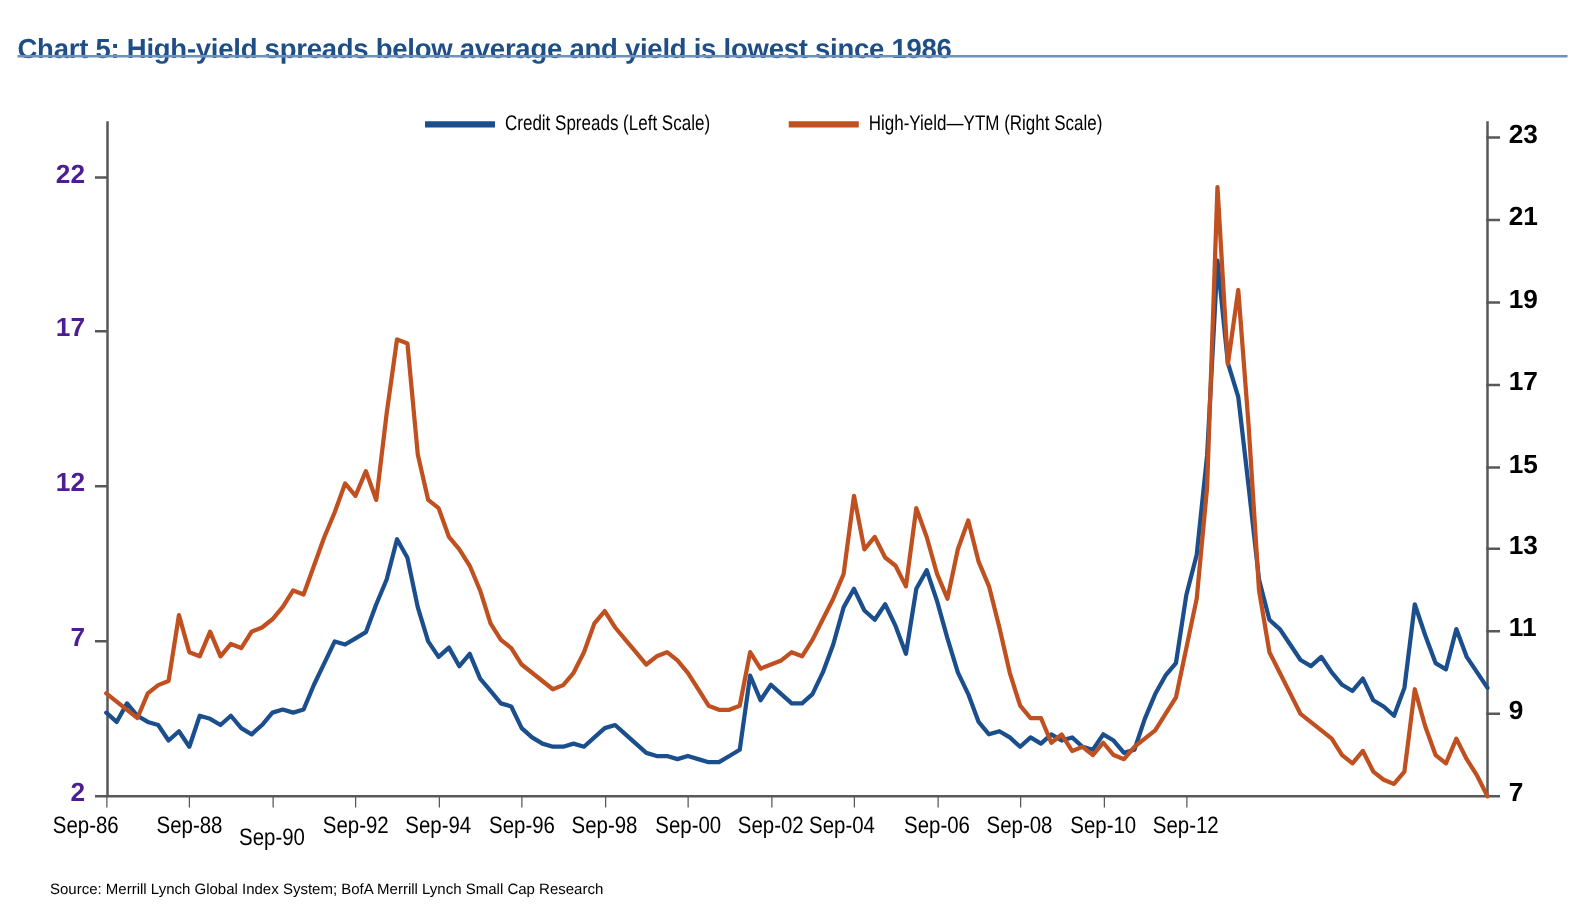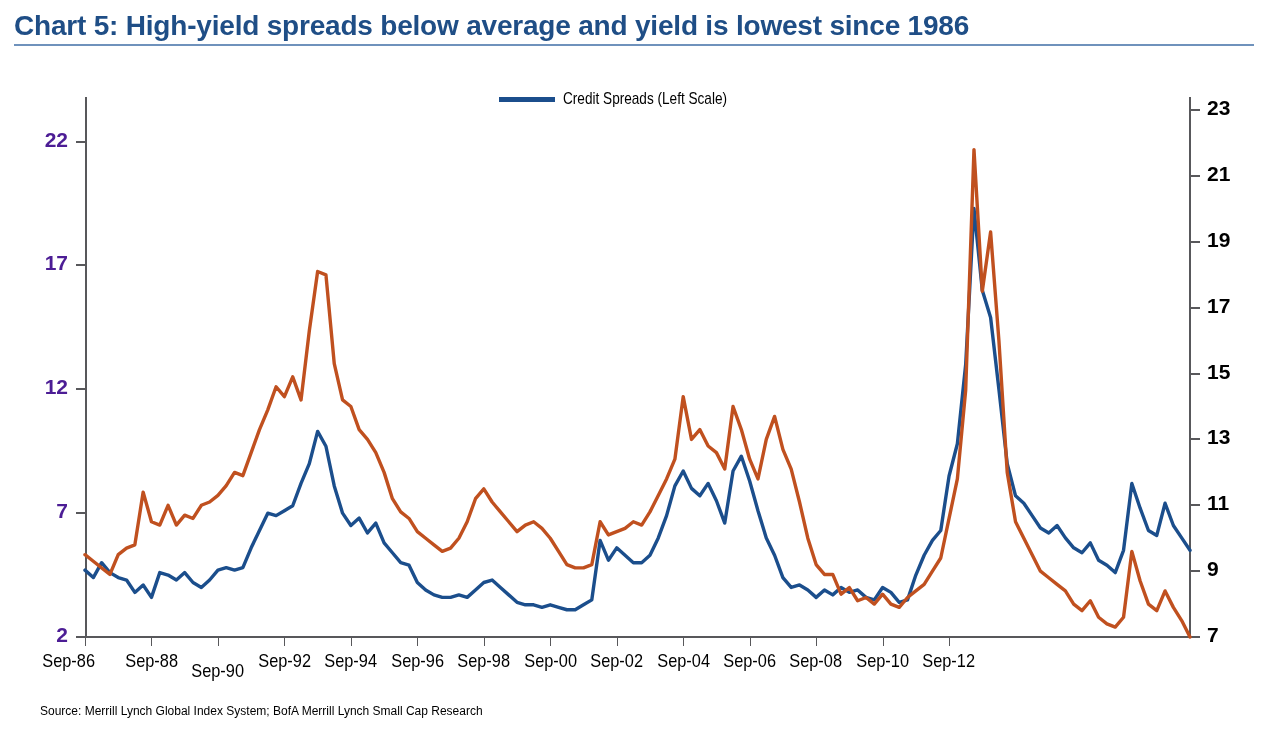--- a/index.html
+++ b/index.html
@@ -1,23 +1,23 @@
 <!DOCTYPE html>
 <html><head>
 <meta charset="utf-8">
 <style>
   html,body{margin:0;padding:0;background:#ffffff;}
   body{width:1268px;height:737px;font-family:"Liberation Sans",sans-serif;position:relative;overflow:hidden;}
 
   #page{position:absolute;left:0;top:0;width:1268px;height:737px;}
 
   .title{
-    position:absolute;left:14px;top:10px;
+    position:absolute;left:14px;top:26px;
     font-family:"Liberation Sans",sans-serif;
-    font-size:28px;font-weight:bold;color:#1F4E86;
+    font-size:22px;font-weight:bold;color:#1F4E86;
     letter-spacing:-0.2px;white-space:nowrap;
   }
   .title-rule{
     position:absolute;left:14px;top:44px;width:1240px;height:2px;
     background:#6F92BC;
   }
 
   .legend{position:absolute;left:0;top:70px;width:1268px;height:30px;}
   .legend-inner{
     display:flex;align-items:center;justify-content:center;gap:22px;height:30px;
@@ -74,20 +74,24 @@
 
   <div class="title">Chart 5: High-yield spreads below average and yield is lowest since 1986</div>
   <div class="title-rule"></div>
 
   <div class="legend">
     <div class="legend-inner" id="legend-inner">
         <div class="legend-item">
           <span class="legend-swatch" style="background: rgb(27, 78, 140);"></span>
           <span class="legend-label">Credit Spreads (Left Scale)</span>
         </div>
+        <div class="legend-item">
+          <span class="legend-swatch" style="background: rgb(192, 80, 31);"></span>
+          <span class="legend-label">High-Yield—YTM (Right Scale)</span>
+        </div>
       </div>
   </div>
 
   <div class="axis-line" id="axis-left"></div>
   <div class="axis-line" id="axis-right"></div>
   <div class="axis-line" id="axis-bottom"></div>
 
   <div id="ticks-layer">
       <div class="tick tick-left" style="top: 636px;"></div>
       <div class="tick tick-left" style="top: 512.147px;"></div>
@@ -135,21 +139,21 @@
       <div class="yrlab" style="top: 96.1707px;">23</div>
       <div class="xlab" style="left: 29px; width: 80px; text-align: center;"><span>Sep-86</span></div>
       <div class="xlab" style="left: 111.466px; width: 80px; text-align: center;"><span>Sep-88</span></div>
       <div class="xlab" style="left: 177.932px; width: 80px; text-align: center; margin-top: 10px;"><span>Sep-90</span></div>
       <div class="xlab" style="left: 244.398px; width: 80px; text-align: center;"><span>Sep-92</span></div>
       <div class="xlab" style="left: 310.865px; width: 80px; text-align: center;"><span>Sep-94</span></div>
       <div class="xlab" style="left: 377.331px; width: 80px; text-align: center;"><span>Sep-96</span></div>
       <div class="xlab" style="left: 443.797px; width: 80px; text-align: center;"><span>Sep-98</span></div>
       <div class="xlab" style="left: 510.263px; width: 80px; text-align: center; text-decoration: underline;"><span>Sep-00</span></div>
       <div class="xlab" style="left: 576.729px; width: 80px; text-align: center;"><span>Sep-02</span></div>
-      <div class="xlab" style="left: 643.195px; width: 80px; text-align: center;"><span>Sep-04</span></div>
+      <div class="xlab" style="left: 643.195px; width: 80px; text-align: left;"><span>Sep-04</span></div>
       <div class="xlab" style="left: 709.662px; width: 80px; text-align: center;"><span>Sep-06</span></div>
       <div class="xlab" style="left: 776.128px; width: 80px; text-align: center;"><span>Sep-08</span></div>
       <div class="xlab" style="left: 842.594px; width: 80px; text-align: center;"><span>Sep-10</span></div>
       <div class="xlab" style="left: 909.06px; width: 80px; text-align: center;"><span>Sep-12</span></div>
     </div>
 
   <svg class="series" id="series-svg" viewBox="0 0 1268 737">
       <polyline points="85.00,570.12 93.31,577.55 101.62,562.69 109.92,572.60 118.23,577.55 126.54,580.03 134.85,592.41 143.16,584.98 151.47,597.37 159.77,572.60 168.08,575.07 176.39,580.03 184.70,572.60 193.01,582.50 201.32,587.46 209.62,580.03 217.93,570.12 226.24,567.64 234.55,570.12 242.86,567.64 251.17,547.83 259.47,530.49 267.78,513.15 276.09,515.62 284.40,510.67 292.71,505.72 301.02,483.42 309.32,463.61 317.63,431.40 325.94,446.27 334.25,485.90 342.56,513.15 350.86,525.53 359.17,518.10 367.48,532.96 375.79,523.06 384.10,542.87 392.41,552.78 400.71,562.69 409.02,565.17 417.33,582.50 425.64,589.94 433.95,594.89 442.26,597.37 450.56,597.37 458.87,594.89 467.18,597.37 475.49,589.94 483.80,582.50 492.11,580.03 500.41,587.46 508.72,594.89 517.03,602.32 525.34,604.80 533.65,604.80 541.95,607.28 550.26,604.80 558.57,607.28 566.88,609.75 575.19,609.75 583.50,604.80 591.80,599.84 600.11,540.39 608.42,560.21 616.73,547.83 625.04,555.26 633.35,562.69 641.65,562.69 649.96,555.26 658.27,537.92 666.58,515.62 674.89,485.90 683.20,471.04 691.50,488.38 699.81,495.81 708.12,483.42 716.43,500.76 724.74,523.06 733.05,471.04 741.35,456.17 749.66,480.94 757.97,510.67 766.28,537.92 774.59,555.26 782.89,577.55 791.20,587.46 799.51,584.98 807.82,589.94 816.13,597.37 824.44,589.94 832.74,594.89 841.05,587.46 849.36,592.41 857.67,589.94 865.98,597.37 874.29,599.84 882.59,587.46 890.90,592.41 899.21,602.32 907.52,599.84 915.83,575.07 924.14,555.26 932.44,540.39 940.75,530.49 949.06,475.99 957.37,443.79 965.68,364.52 973.98,208.47 982.29,290.21 990.60,317.46 998.91,389.29 1007.22,463.61 1015.53,495.81 1023.83,503.24 1032.14,515.62 1040.45,528.01 1048.76,532.96 1057.07,525.53 1065.38,537.92 1073.68,547.83 1081.99,552.78 1090.30,542.87 1098.61,560.21 1106.92,565.17 1115.23,572.60 1123.53,550.30 1131.84,483.42 1140.15,508.19 1148.46,530.49 1156.77,535.44 1165.08,503.24 1173.38,525.53 1181.69,537.92 1190.00,550.30" fill="none" stroke="#1B4E8C" stroke-width="3.4" stroke-linejoin="round" stroke-linecap="round"></polyline>
       <polyline points="85.00,554.68 93.31,561.27 101.62,567.85 109.92,574.44 118.23,554.68 126.54,548.10 134.85,544.80 143.16,492.12 151.47,521.76 159.77,525.05 168.08,505.29 176.39,525.05 184.70,515.17 193.01,518.46 201.32,505.29 209.62,502.00 217.93,495.41 226.24,485.54 234.55,472.37 242.86,475.66 251.17,452.61 259.47,429.56 267.78,409.80 276.09,386.76 284.40,396.63 292.71,376.88 301.02,399.93 309.32,330.78 317.63,271.51 325.94,274.80 334.25,363.71 342.56,399.93 350.86,406.51 359.17,429.56 367.48,439.44 375.79,452.61 384.10,472.37 392.41,498.71 400.71,511.88 409.02,518.46 417.33,531.63 425.64,538.22 433.95,544.80 442.26,551.39 450.56,548.10 458.87,538.22 467.18,521.76 475.49,498.71 483.80,488.83 492.11,502.00 500.41,511.88 508.72,521.76 517.03,531.63 525.34,525.05 533.65,521.76 541.95,528.34 550.26,538.22 558.57,551.39 566.88,564.56 575.19,567.85 583.50,567.85 591.80,564.56 600.11,521.76 608.42,534.93 616.73,531.63 625.04,528.34 633.35,521.76 641.65,525.05 649.96,511.88 658.27,495.41 666.58,478.95 674.89,459.20 683.20,396.63 691.50,439.44 699.81,429.56 708.12,446.02 716.43,452.61 724.74,469.07 733.05,406.51 741.35,429.56 749.66,459.20 757.97,478.95 766.28,439.44 774.59,416.39 782.89,449.32 791.20,469.07 799.51,502.00 807.82,538.22 816.13,564.56 824.44,574.44 832.74,574.44 841.05,594.20 849.36,587.61 857.67,600.78 865.98,597.49 874.29,604.07 882.59,594.20 890.90,604.07 899.21,607.37 907.52,597.49 915.83,590.90 924.14,584.32 932.44,571.15 940.75,557.98 949.06,518.46 957.37,478.95 965.68,390.05 973.98,149.68 982.29,291.27 990.60,232.00 998.91,340.66 1007.22,472.37 1015.53,521.76 1023.83,538.22 1032.14,554.68 1040.45,571.15 1048.76,577.73 1057.07,584.32 1065.38,590.90 1073.68,604.07 1081.99,610.66 1090.30,600.78 1098.61,617.24 1106.92,623.83 1115.23,627.12 1123.53,617.24 1131.84,551.39 1140.15,581.02 1148.46,604.07 1156.77,610.66 1165.08,590.90 1173.38,607.37 1181.69,620.54 1190.00,637.00" fill="none" stroke="#C0501F" stroke-width="3.4" stroke-linejoin="round" stroke-linecap="round"></polyline>
     </svg>

